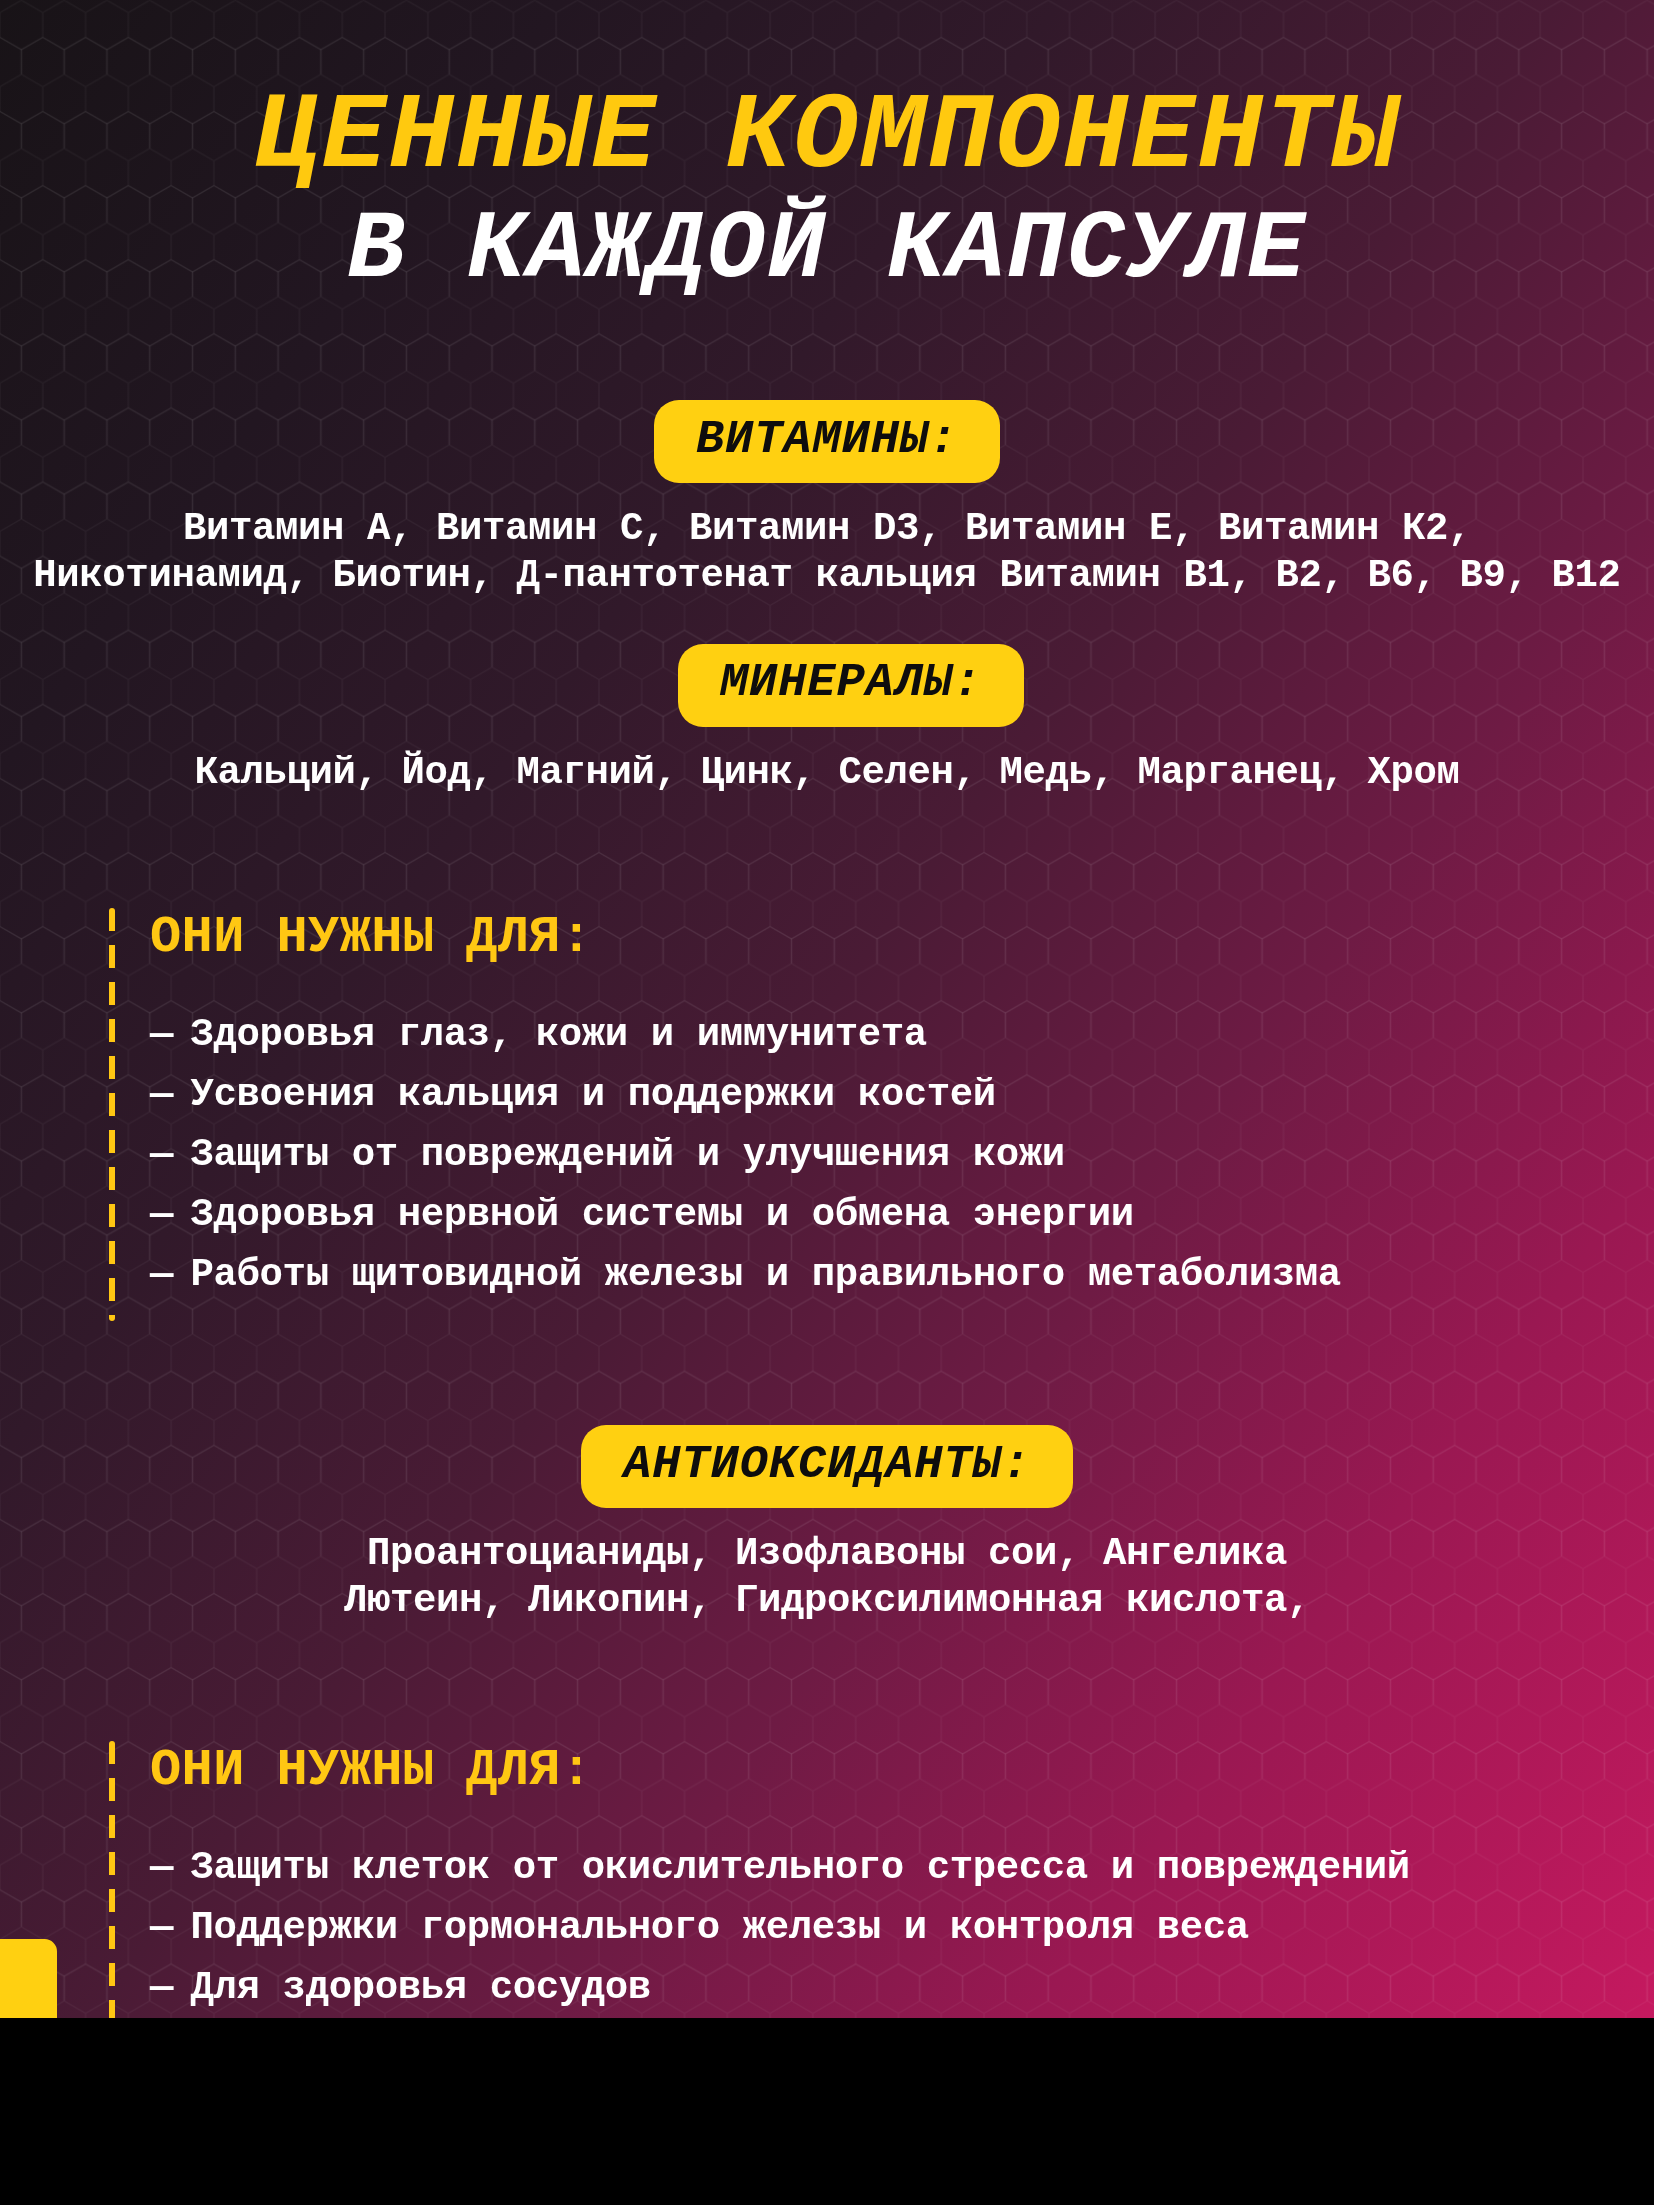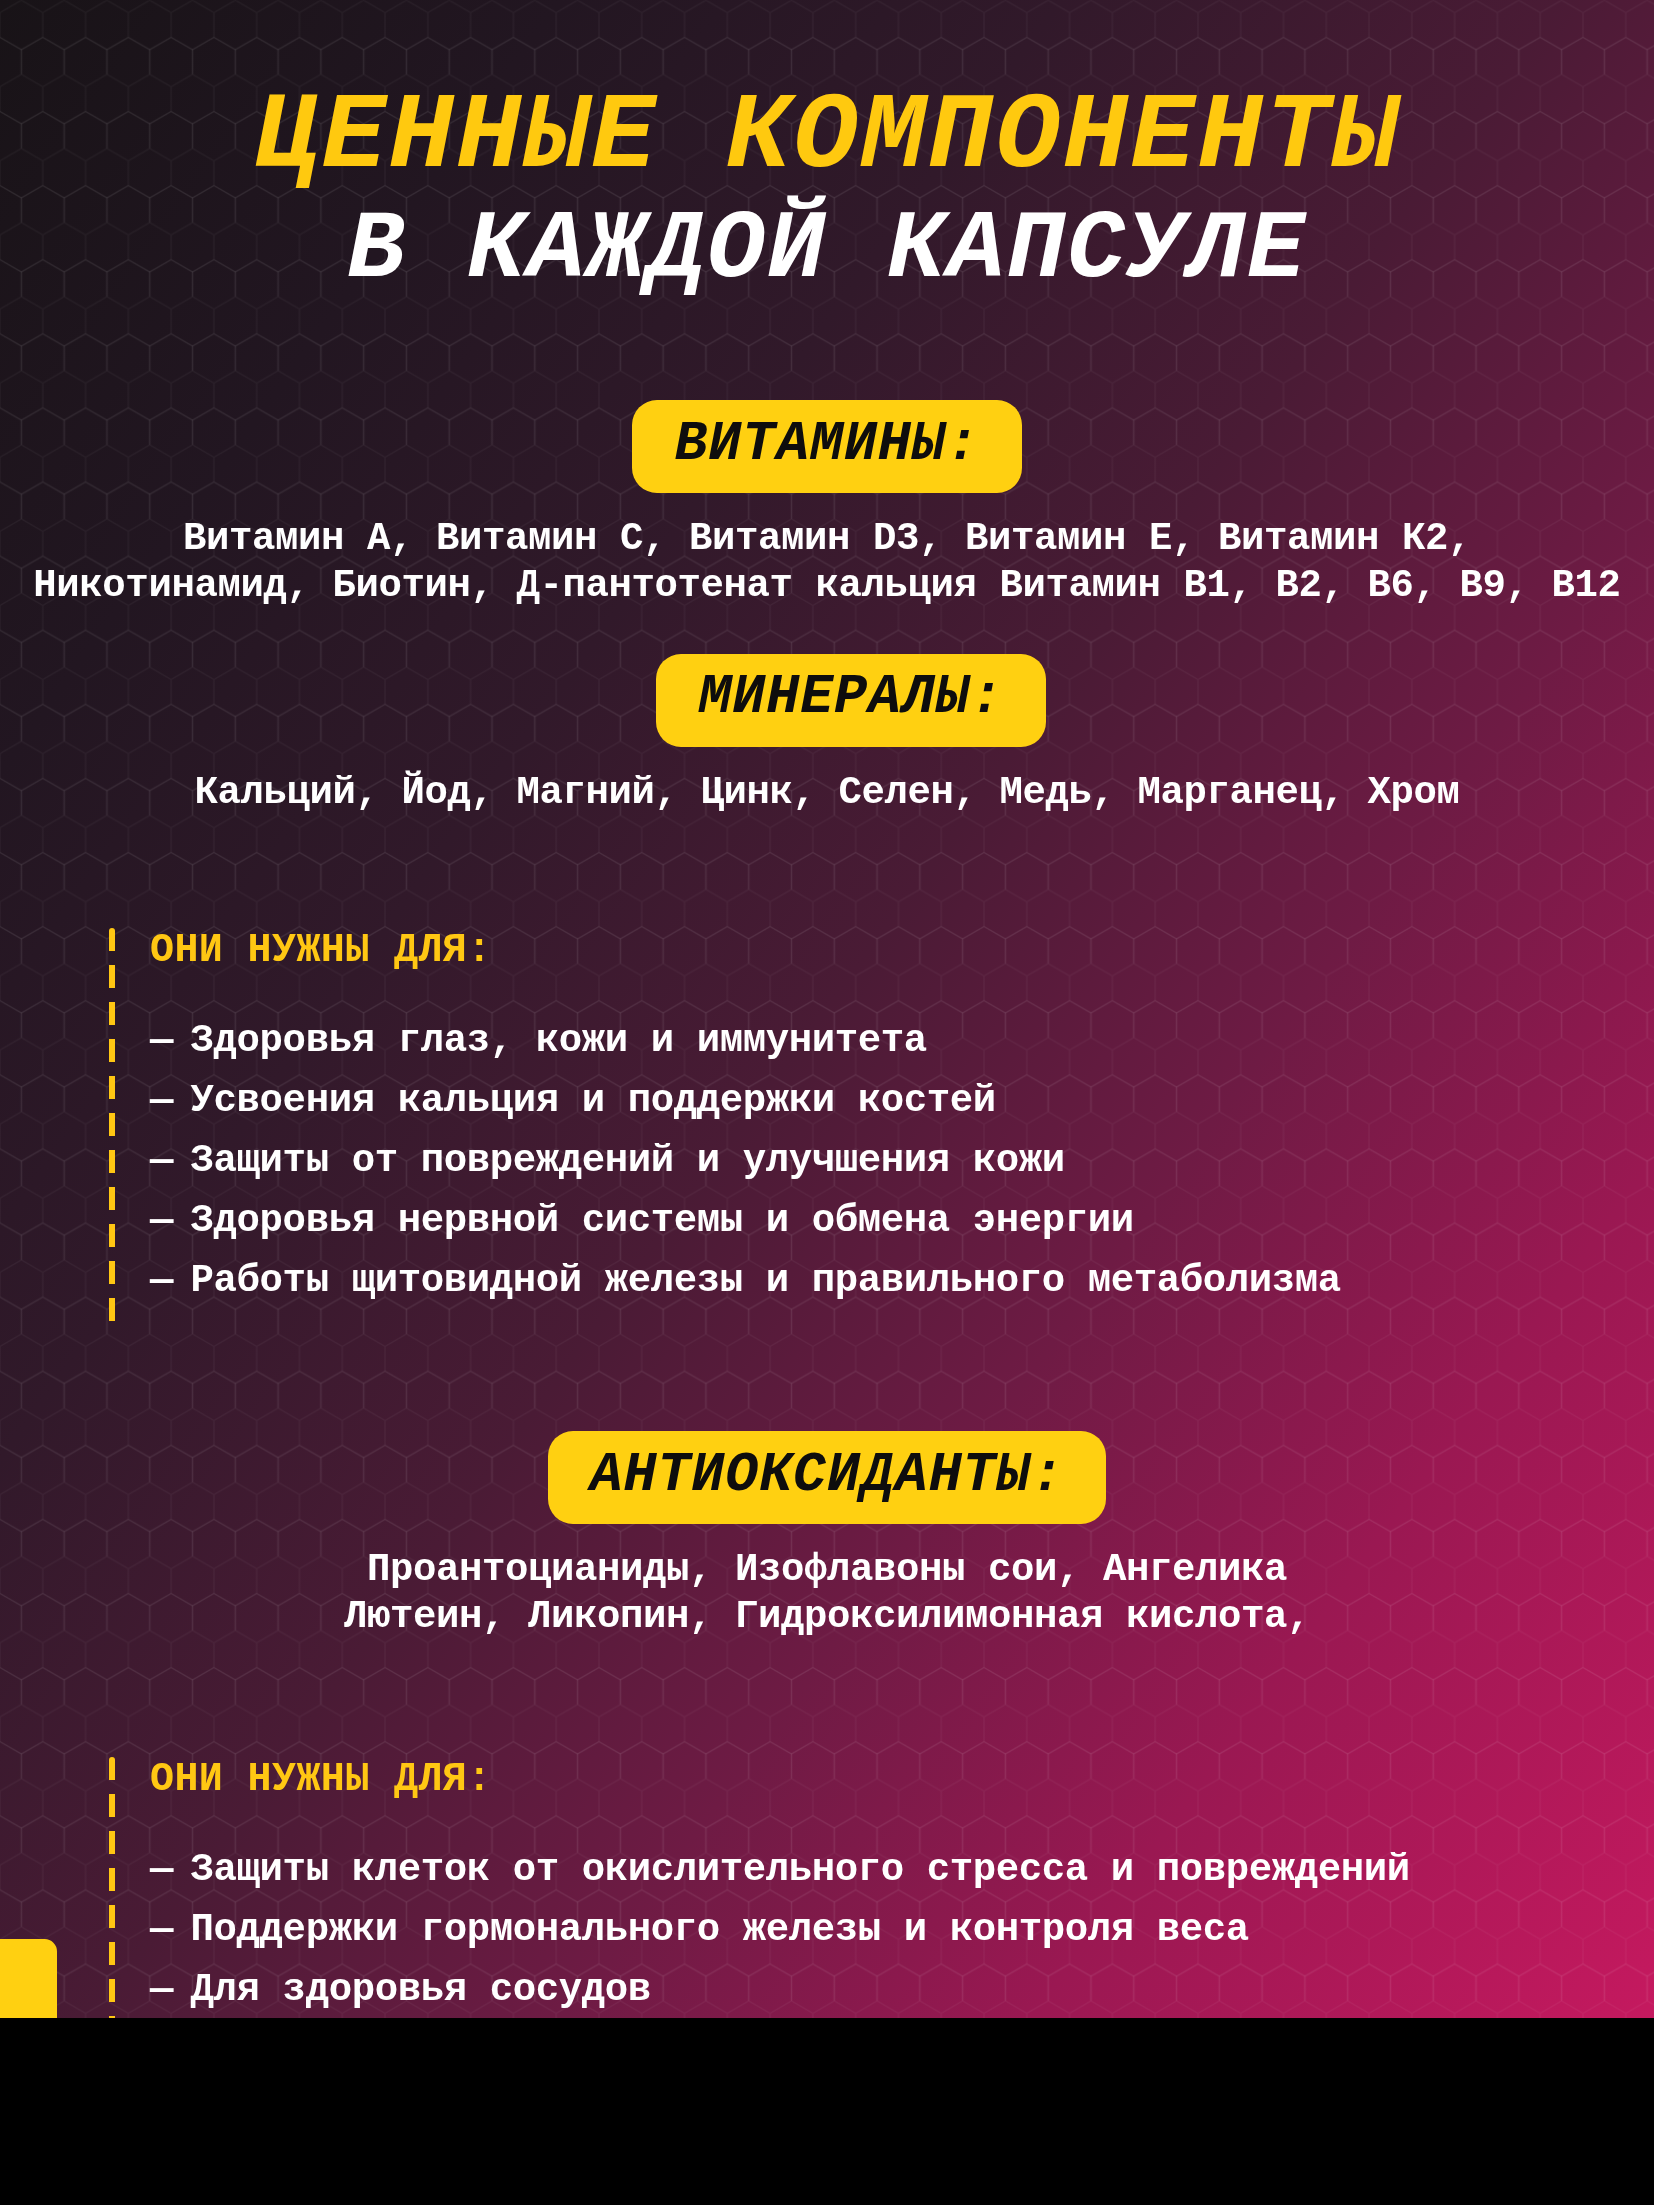--- a/index.html
+++ b/index.html
@@ -45,21 +45,21 @@
   }
 
   
   .badge-row { text-align: center; }
   .badge {
     display: inline-block;
     background: #ffd011;
     color: #0e0d0d;
     font-style: italic;
     font-weight: bold;
-    font-size: 55px;
+    font-size: 47px;
     letter-spacing: 0.9px;
     padding: 12.4px 42px 17.6px 42px;
     border-radius: 25px;
   }
   .badge-vitamins-row { margin-top: 99px; }
   .badge-minerals-row { margin-top: 44px; padding-left: 48px; }
   .badge-antiox-row { margin-top: 104px; }
 
   
   .info {
@@ -90,21 +90,21 @@
     bottom: 0;
     width: 6.2px;
     border-radius: 3.5px;
     background: repeating-linear-gradient(to bottom,
       #ffc713 0 23px,
       rgba(0,0,0,0) 23px 37px);
   }
   .benefits-heading {
     color: #ffc713;
     font-weight: bold;
-    font-size: 40px;
+    font-size: 52px;
     letter-spacing: 0.4px;
     margin: 0 0 49px 0;
   }
   .benefit-item {
     display: flex;
     align-items: baseline;
     color: #ffffff;
     font-weight: bold;
     font-size: 39px;
     letter-spacing: -0.4px;

